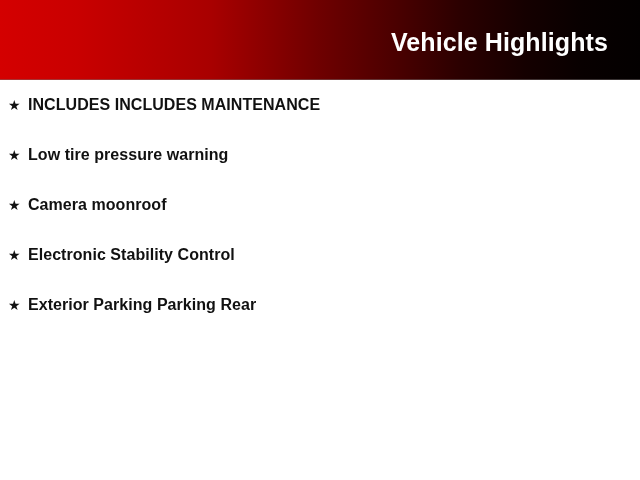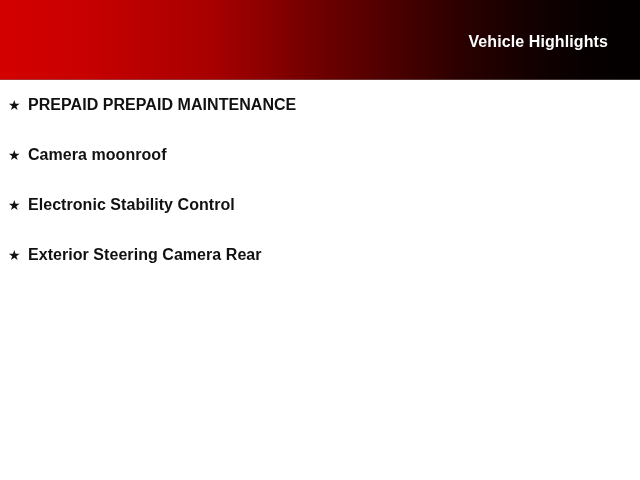--- a/index.html
+++ b/index.html
@@ -46,21 +46,21 @@
     bottom: 0;
     width: 640px;
     height: 1px;
     background: rgba(120, 110, 110, 0.45);
   }
   .banner-title {
     position: absolute;
     right: 32px;
     top: 30px;
     color: #ffffff;
-    font-size: 16px;
+    font-size: 25px;
     font-weight: bold;
     letter-spacing: 0.1px;
     line-height: 24px;
     white-space: nowrap;
   }
   
   .highlights {
     position: absolute;
     left: 0;
     top: 80px;
@@ -102,34 +102,37 @@
 <div class="page">
 
   <div class="banner">
     <div class="banner-title">Vehicle Highlights</div>
     <div class="banner-underline"></div>
   </div>
 
   <ul class="highlights">
 
     <li class="highlight-item">
-      <span class="bullet-star">★</span><span class="highlight-label">PREPAID PREPAID MAINTENANCE</span>
+      <span class="bullet-star">★</span><span class="highlight-label">INCLUDES INCLUDES MAINTENANCE</span>
     </li>
 
 
 
 
+    <li class="highlight-item">
+      <span class="bullet-star">★</span><span class="highlight-label">Low tire pressure warning</span>
+    </li>
 
     <li class="highlight-item">
       <span class="bullet-star">★</span><span class="highlight-label">Camera moonroof</span>
     </li>
 
     <li class="highlight-item">
       <span class="bullet-star">★</span><span class="highlight-label">Electronic Stability Control</span>
     </li>
 
     <li class="highlight-item">
-      <span class="bullet-star">★</span><span class="highlight-label">Exterior Steering Camera Rear</span>
+      <span class="bullet-star">★</span><span class="highlight-label">Exterior Parking Parking Rear</span>
     </li>
 
   </ul>
 
 </div>
 
 </body></html>

